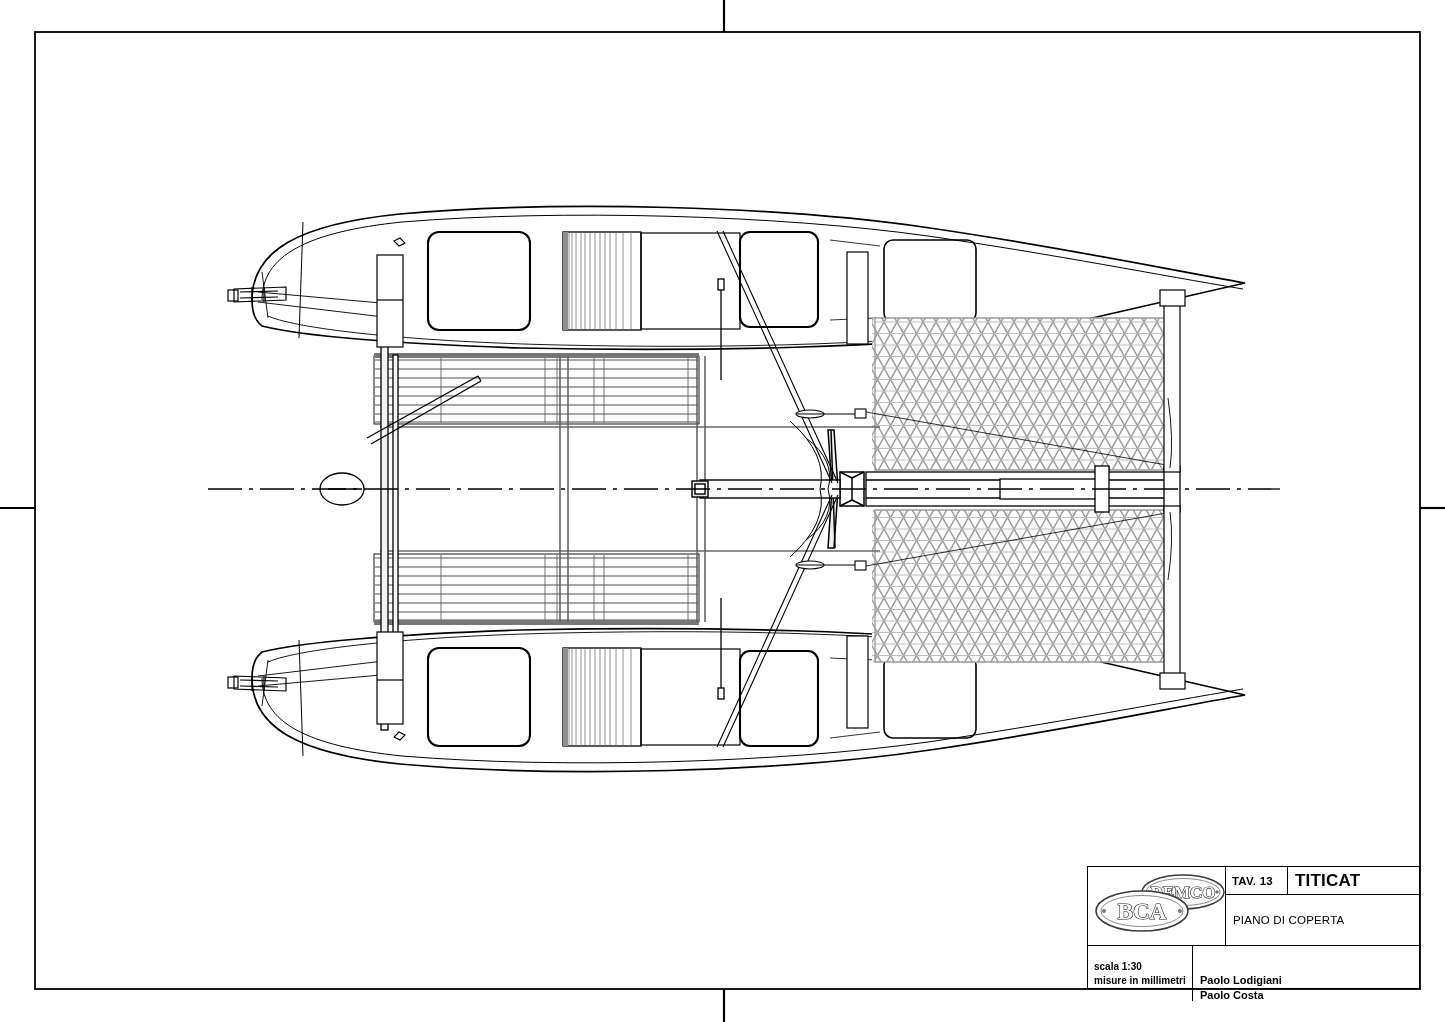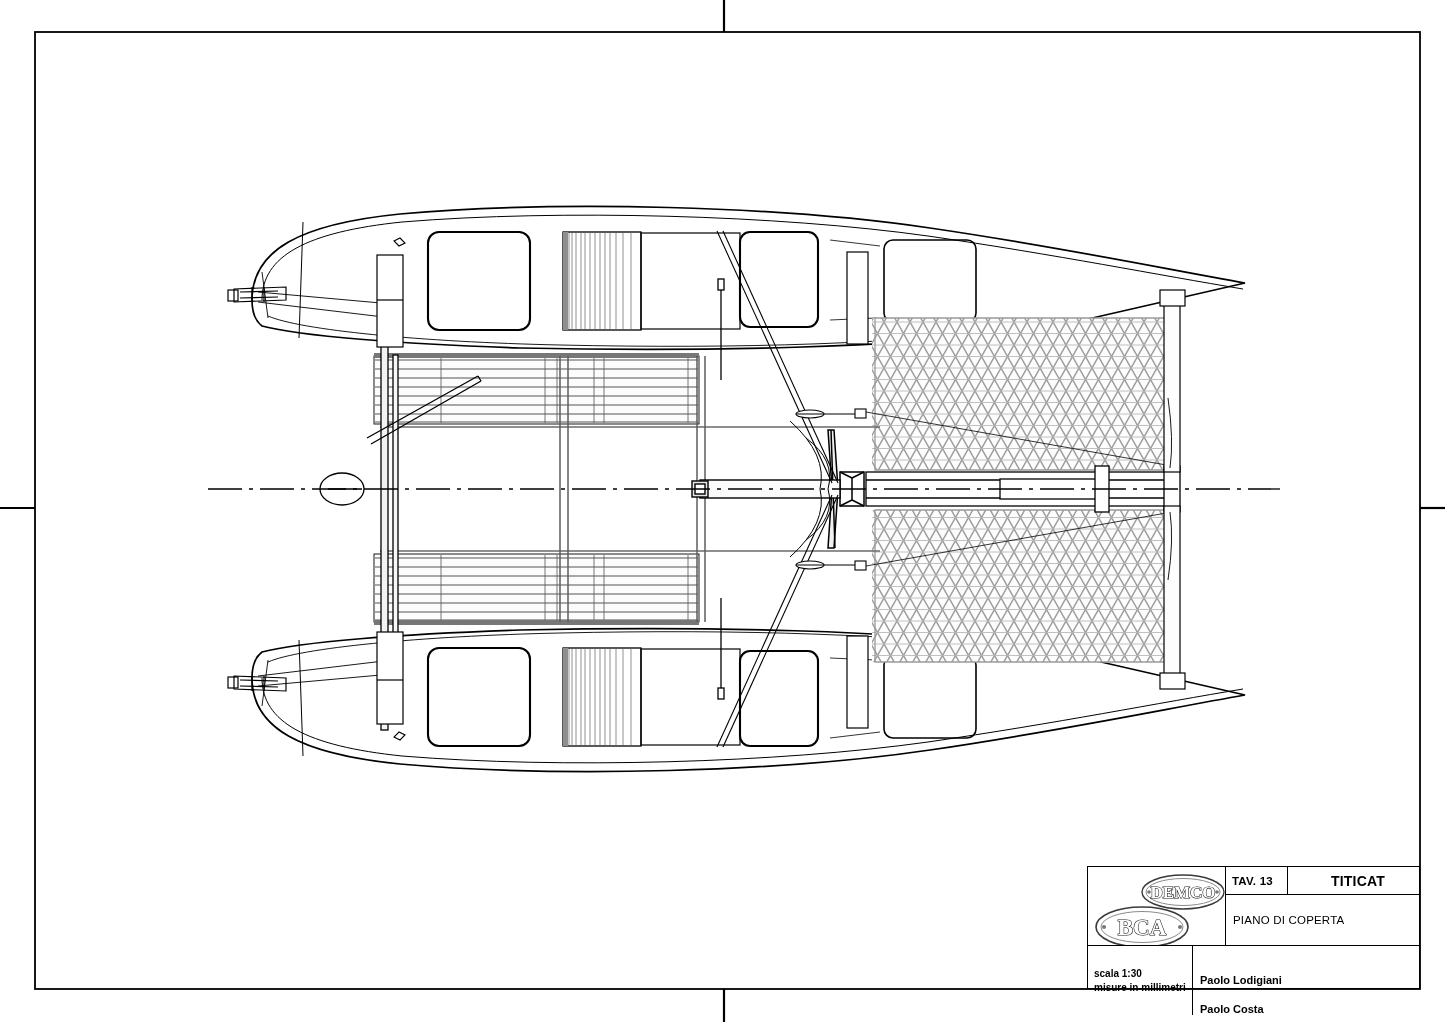--- a/index.html
+++ b/index.html
@@ -23,44 +23,44 @@
     box-sizing:border-box;
     background:#fff;
     display:flex;flex-direction:column;
   }
   .tb-top{display:flex;flex:0 0 78px;border-bottom:1.5px solid #000;}
   .tb-logo{
     flex:0 0 138px;border-right:1.5px solid #000;
     position:relative;box-sizing:border-box;overflow:hidden;
   }
   .tb-right{flex:1;display:flex;flex-direction:column;box-sizing:border-box;}
-  .tb-rrow1{flex:0 0 28px;display:flex;border-bottom:1.5px solid #000;box-sizing:border-box;gap:36px;}
+  .tb-rrow1{flex:0 0 28px;display:flex;border-bottom:1.5px solid #000;box-sizing:border-box;}
   .tb-tav{
     flex:0 0 62px;border-right:1.5px solid #000;box-sizing:border-box;
     display:flex;align-items:center;padding-left:6px;
     font-size:11.5px;font-weight:bold;letter-spacing:.2px;
   }
   .tb-name{
     flex:1;display:flex;align-items:center;padding-left:7px;
-    font-size:14px;font-weight:bold;letter-spacing:.2px;
+    font-size:17px;font-weight:bold;letter-spacing:.2px;
   }
   .tb-rrow2{
     flex:1;display:flex;align-items:center;padding-left:7px;
     font-size:11.5px;font-weight:normal;letter-spacing:.2px;
   }
   .tb-bot{flex:1;display:flex;}
   .tb-scale{
     flex:0 0 105px;border-right:1.5px solid #000;box-sizing:border-box;
     display:flex;flex-direction:column;justify-content:center;
     padding-left:6px;gap:2px;
   }
   .tb-scale span{font-size:10px;font-weight:bold;line-height:1.12;}
   .tb-auth{
     flex:1;display:flex;flex-direction:column;justify-content:flex-end;
-    padding-left:7px;gap:16px;box-sizing:border-box;margin-top:28px;
+    padding-left:7px;gap:2px;box-sizing:border-box;margin-top:28px;
   }
   .tb-auth span{font-size:11px;font-weight:bold;line-height:1.15;}
 
   
   .oval{position:absolute;}
   .oval svg{display:block;}
   .logo-txt{
     font-family:"Liberation Serif", serif;
     font-weight:bold;
     fill:#ffffff;
@@ -428,21 +428,21 @@
         <div class="oval" style="left:52px;top:6px;">
           <svg width="86" height="38" viewBox="0 0 86 38">
             <ellipse cx="43" cy="19" rx="41" ry="17" fill="#fff" stroke="#3a3a3a" stroke-width="1.4"></ellipse>
             <ellipse cx="43" cy="19" rx="37" ry="13.5" fill="#fff" stroke="#8a8a8a" stroke-width="1"></ellipse>
             <circle cx="9" cy="19" r="1.8" fill="#777"></circle>
             <circle cx="77" cy="19" r="1.8" fill="#777"></circle>
             <text class="logo-txt" x="43" y="25" font-size="17" text-anchor="middle">DEMCO</text>
           </svg>
         </div>
 
-        <div class="oval" style="left:6px;top:38px;">
+        <div class="oval" style="left:6px;top:22px;">
           <svg width="96" height="44" viewBox="0 0 96 44">
             <ellipse cx="48" cy="22" rx="46" ry="20" fill="#fff" stroke="#3a3a3a" stroke-width="1.6"></ellipse>
             <ellipse cx="48" cy="22" rx="41" ry="15.5" fill="#fff" stroke="#8a8a8a" stroke-width="1"></ellipse>
             <circle cx="10" cy="22" r="2" fill="#777"></circle>
             <circle cx="86" cy="22" r="2" fill="#777"></circle>
             <text class="logo-txt" x="48" y="30" font-size="23" text-anchor="middle">BCA</text>
           </svg>
         </div>
       </div>
 

